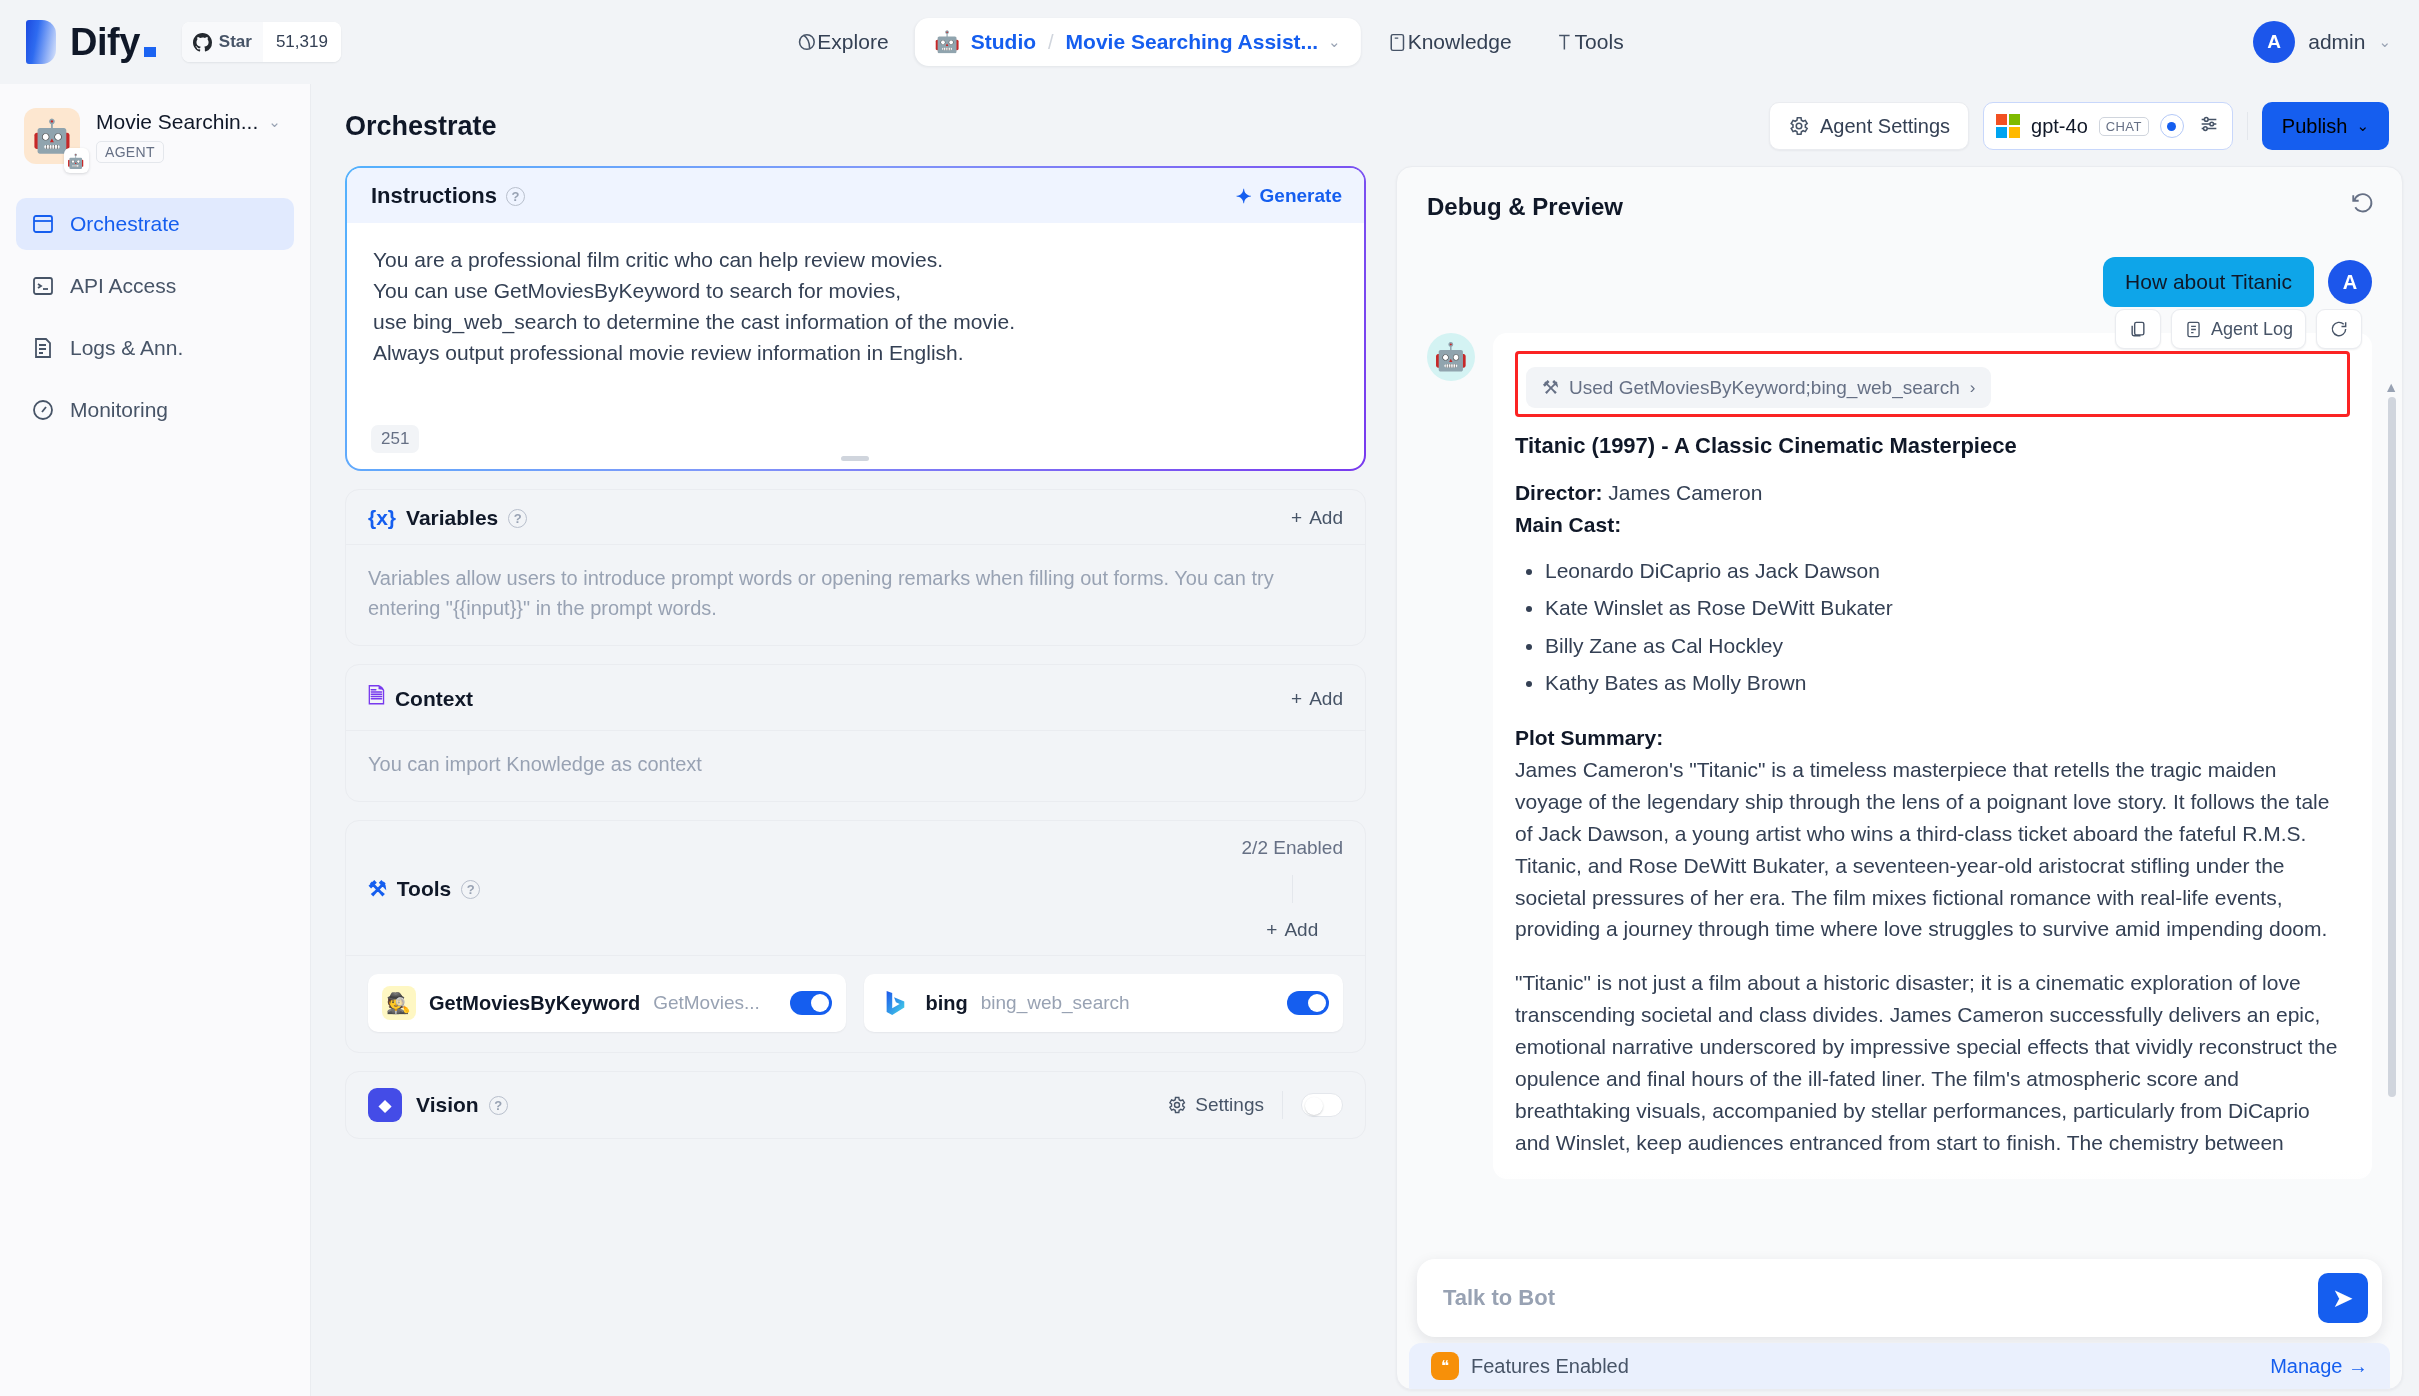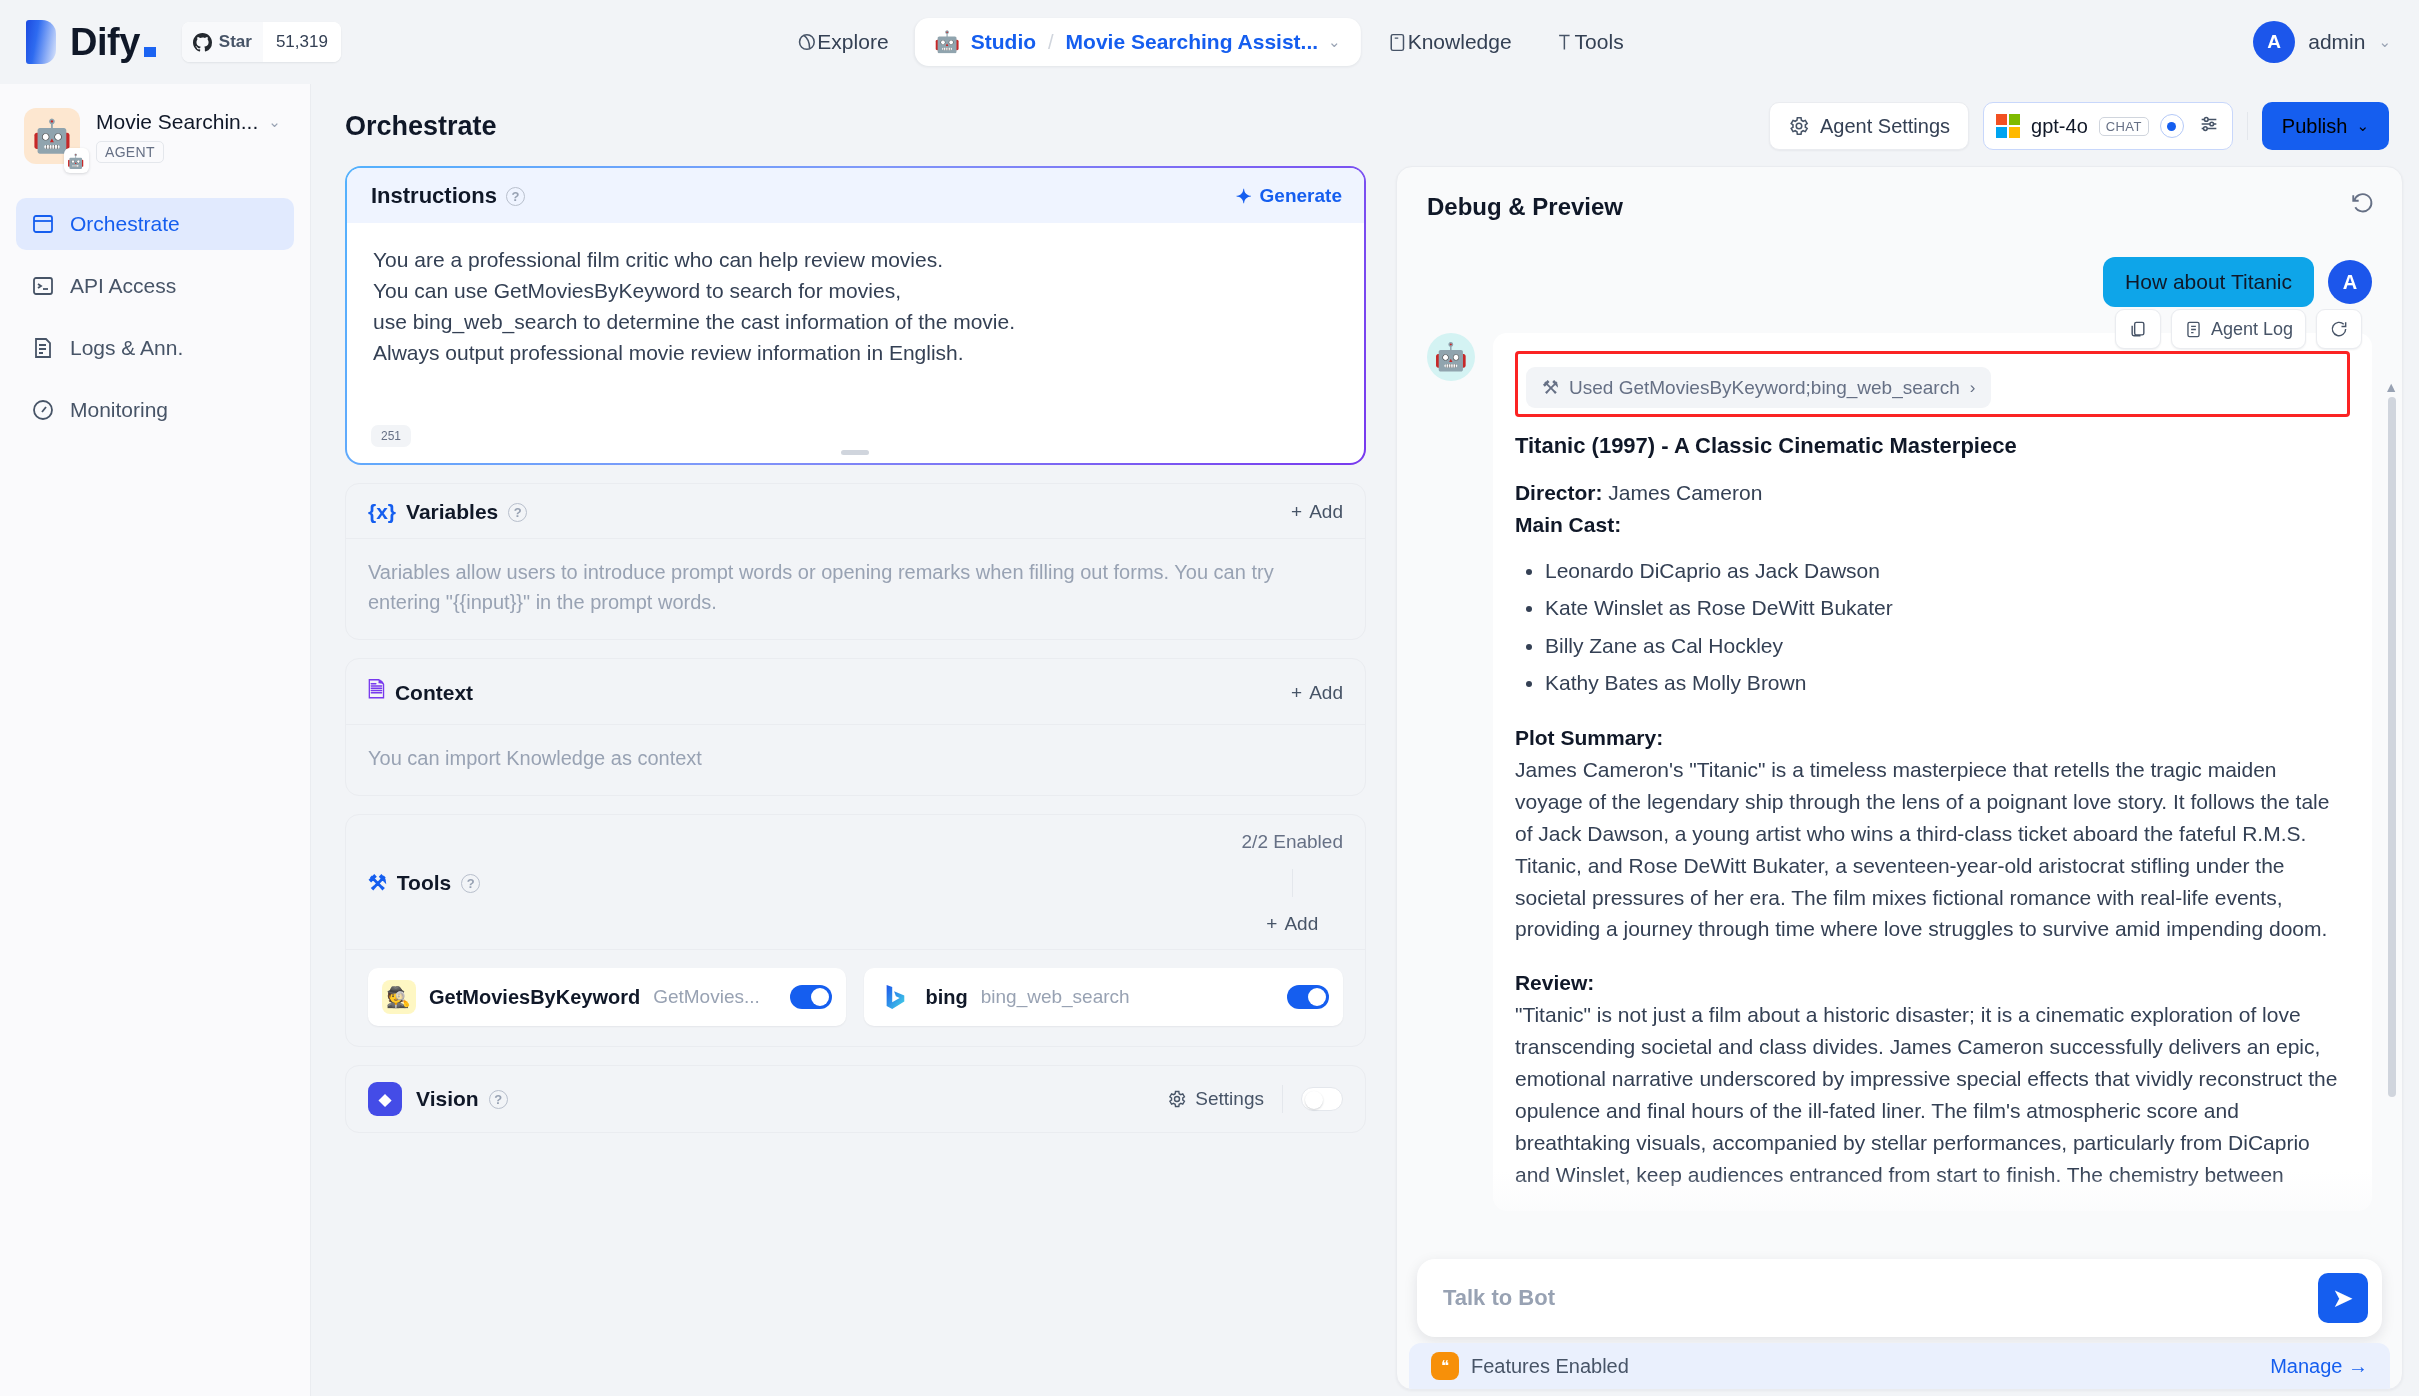--- a/index.html
+++ b/index.html
@@ -165,21 +165,21 @@
   .help-ico {
     width: 19px; height: 19px; border-radius: 50%; border: 1.5px solid #B8BFCC;
     color: #98A2B3; font-size: 13px; display: flex; align-items: center; justify-content: center;
   }
   .gen-btn { display: flex; align-items: center; gap: 8px; font-size: 19px; font-weight: 700; color: #155EEF; cursor: pointer; }
   .instr-body { padding: 22px 26px 0 26px; min-height: 196px; }
   .instr-line { font-size: 21px; line-height: 1.47; color: #344054; }
   .instr-foot { padding: 6px 24px 16px 24px; position: relative; }
   .char-count {
     display: inline-block; background: #F2F4F7; border-radius: 7px;
-    padding: 4px 10px; font-size: 12px; color: #667085;
+    padding: 4px 10px; font-size: 17px; color: #667085;
   }
   .drag-handle {
     position: absolute; left: 50%; transform: translateX(-50%); bottom: 8px;
     width: 28px; height: 5px; border-radius: 3px; background: #D0D5DD;
   }
 
   .panel { background: #F2F4F7; border: 1px solid #EAECF0; border-radius: 14px; margin-top: 18px; }
   .panel-head {
     display: flex; align-items: center; justify-content: space-between;
     padding: 16px 22px 14px 22px;
@@ -681,21 +681,20 @@
                 <li>Billy Zane as Cal Hockley</li>
                 <li>Kathy Bates as Molly Brown</li>
               </ul>
 
               <div class="md-section">
                 <div class="md-p md-strong">Plot Summary:</div>
                 <div class="md-p">James Cameron's "Titanic" is a timeless masterpiece that retells the tragic maiden voyage of the legendary ship through the lens of a poignant love story. It follows the tale of Jack Dawson, a young artist who wins a third-class ticket aboard the fateful R.M.S. Titanic, and Rose DeWitt Bukater, a seventeen-year-old aristocrat stifling under the societal pressures of her era. The film mixes fictional romance with real-life events, providing a journey through time where love struggles to survive amid impending doom.</div>
               </div>
 
               <div class="md-section">
-                <div class="md-p md-strong">Review:</div>
                 <div class="md-p">"Titanic" is not just a film about a historic disaster; it is a cinematic exploration of love transcending societal and class divides. James Cameron successfully delivers an epic, emotional narrative underscored by impressive special effects that vividly reconstruct the opulence and final hours of the ill-fated liner. The film's atmospheric score and breathtaking visuals, accompanied by stellar performances, particularly from DiCaprio and Winslet, keep audiences entranced from start to finish. The chemistry between</div>
               </div>
             </div>
           </div>
           <div class="fade-out"></div>
         </div>
 
         <div class="scrollbar"></div>
         <div class="scroll-arrow" style="top:212px;">▲</div>
 

